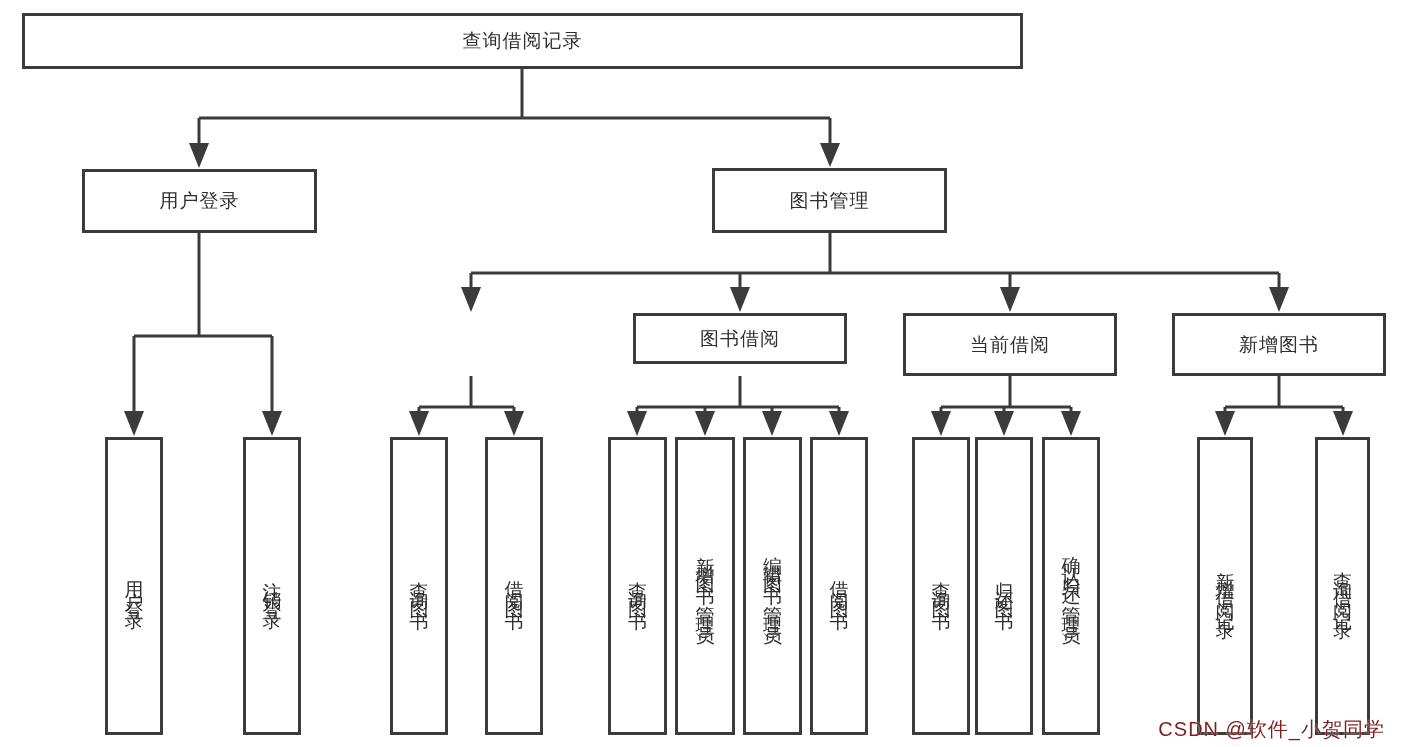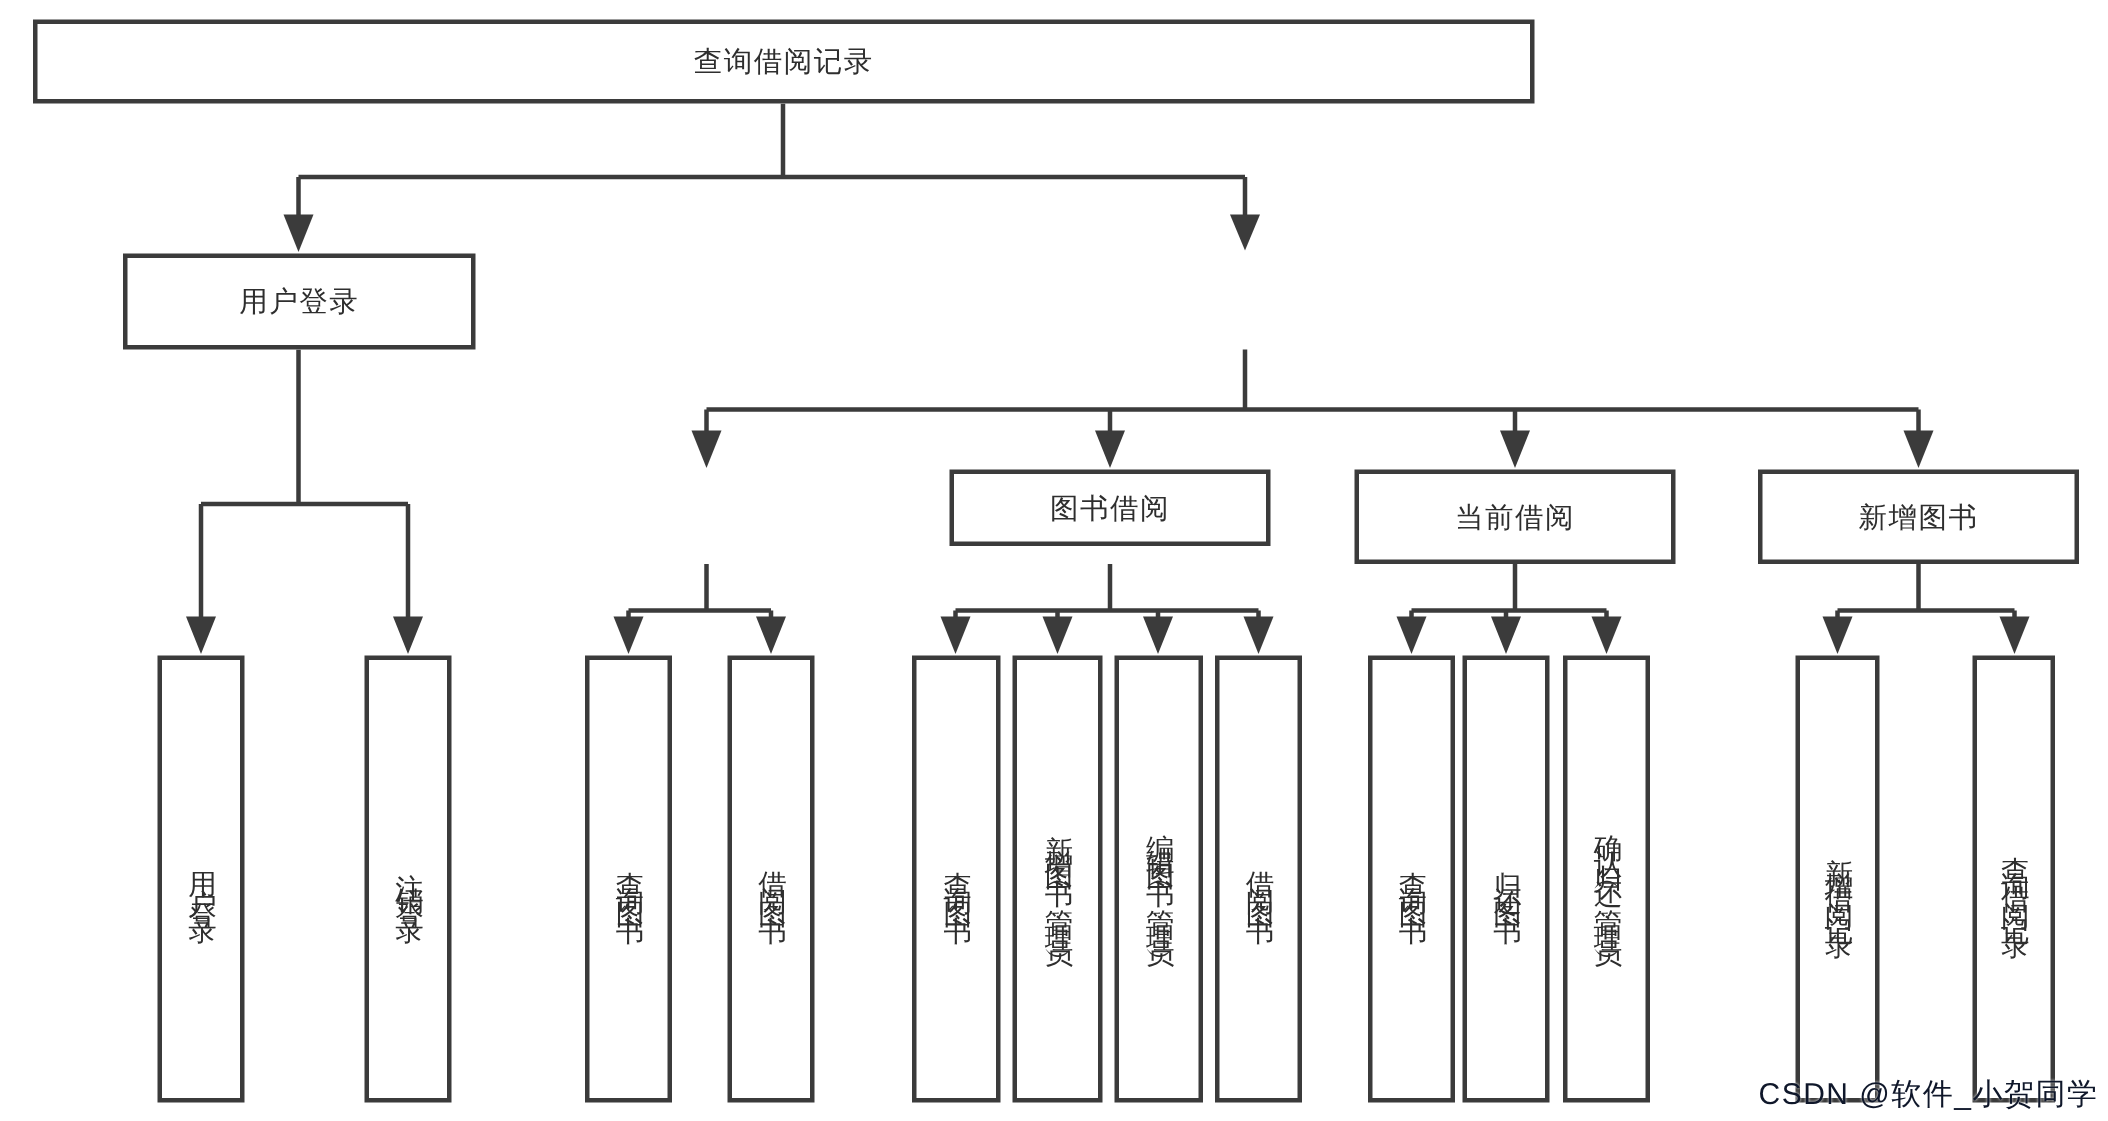--- a/index.html
+++ b/index.html
@@ -32,24 +32,24 @@
     z-index:2;
   }
   .box.v span{
     writing-mode:vertical-rl;
     text-orientation:mixed;
     letter-spacing:10px;
     white-space:nowrap;
   }
   .watermark{
     position:absolute;
-    right:6px;
+    right:20px;
     bottom:4px;
     font-size:20px;
-    color:#0f172a;
+    color:#7f1d1d;
     letter-spacing:1px;
     z-index:3;
     text-shadow:0 0 2px #ffffff;
   }
 </style>
 </head>
 <body>
 
 <div id="canvas">
 
@@ -95,20 +95,23 @@
       <polygon points="1333,411 1353,411 1343,436"></polygon>
     </g>
   </svg>
 
   <div class="box" style="left:22px;top:13px;width:1001px;height:56px">
     <span>查询借阅记录</span>
   </div>
 
   <div class="box" style="left:82px;top:169px;width:235px;height:64px">
     <span>用户登录</span>
+  </div>
+  <div class="box" style="left:712px;top:168px;width:235px;height:65px">
+    <span>图书管理</span>
   </div>
 
   <div class="box" style="left:633px;top:313px;width:214px;height:51px">
     <span>图书借阅</span>
   </div>
   <div class="box" style="left:903px;top:313px;width:214px;height:63px">
     <span>当前借阅</span>
   </div>
   <div class="box" style="left:1172px;top:313px;width:214px;height:63px">
     <span>新增图书</span>

